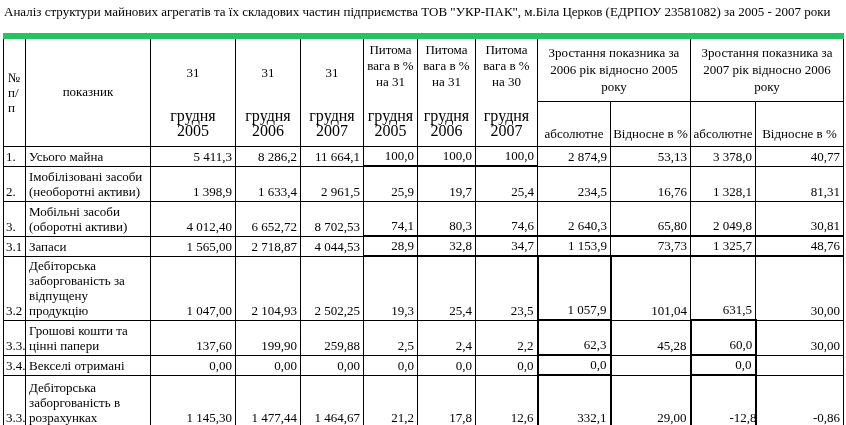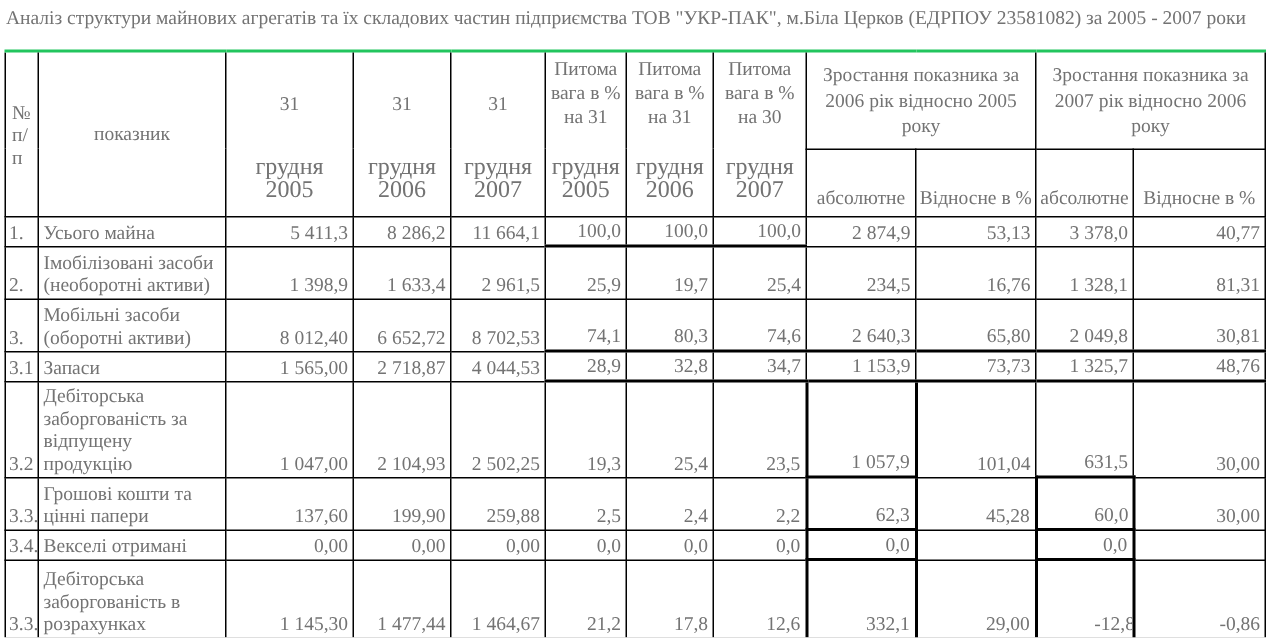--- a/index.html
+++ b/index.html
@@ -1,22 +1,22 @@
 <!DOCTYPE html>
 <html><head>
 <meta charset="utf-8">
 <style>
   html,body{margin:0;padding:0;background:#fff;}
   .page{position:relative;width:846px;height:425px;background:#ffffff;overflow:hidden;
-        font-family:"Liberation Serif","DejaVu Serif",serif;color:#737373;}
+        font-family:"Liberation Serif","DejaVu Serif",serif;color:#000000;}
   .title{position:absolute;top:4px;left:4px;font-size:13px;white-space:nowrap;letter-spacing:0;}
   table.an{position:absolute;top:33px;left:3px;width:840px;border-collapse:collapse;table-layout:fixed;}
   th,td{border:1px solid #000;font-weight:normal;overflow:hidden;}
   thead th{text-align:center;font-size:13px;padding:0 2px;}
-  .hrow-a th{border-top:2px solid #22c55e;margin-top:47px;}
+  .hrow-a th{border-top:6px solid #22c55e;margin-top:47px;}
   .hrow-a{height:65px;}
   .hrow-b{height:45px;}
   th.no-h{vertical-align:middle;text-align:left;padding-left:4px;line-height:15px;font-size:13px;}
   th.ind-h{vertical-align:middle;}
   th.vh{vertical-align:top;padding:0 2px;}
   .vflex{display:flex;flex-direction:column;justify-content:space-between;height:104px;}
   .vflex .top{line-height:16px;}
   .date-top{margin-top:26px;}
   .wt-top{margin-top:3px;}
   .vflex .bot{padding-bottom:5px;font-size:16px;line-height:15px;}
@@ -157,21 +157,21 @@
     <td class="num">19,7</td>
     <td class="num">25,4</td>
     <td class="num">234,5</td>
     <td class="num">16,76</td>
     <td class="num">1 328,1</td>
     <td class="num">81,31</td>
   </tr>
         <tr class="r2">
     <td class="c-no">3.</td>
     <td class="c-label">Мобільні засоби (оборотні активи)</td>
-    <td class="num">8 012,40</td>
+    <td class="num">4 012,40</td>
     <td class="num">6 652,72</td>
     <td class="num">8 702,53</td>
     <td class="num">74,1</td>
     <td class="num">80,3</td>
     <td class="num">74,6</td>
     <td class="num">2 640,3</td>
     <td class="num">65,80</td>
     <td class="num">2 049,8</td>
     <td class="num">30,81</td>
   </tr>

